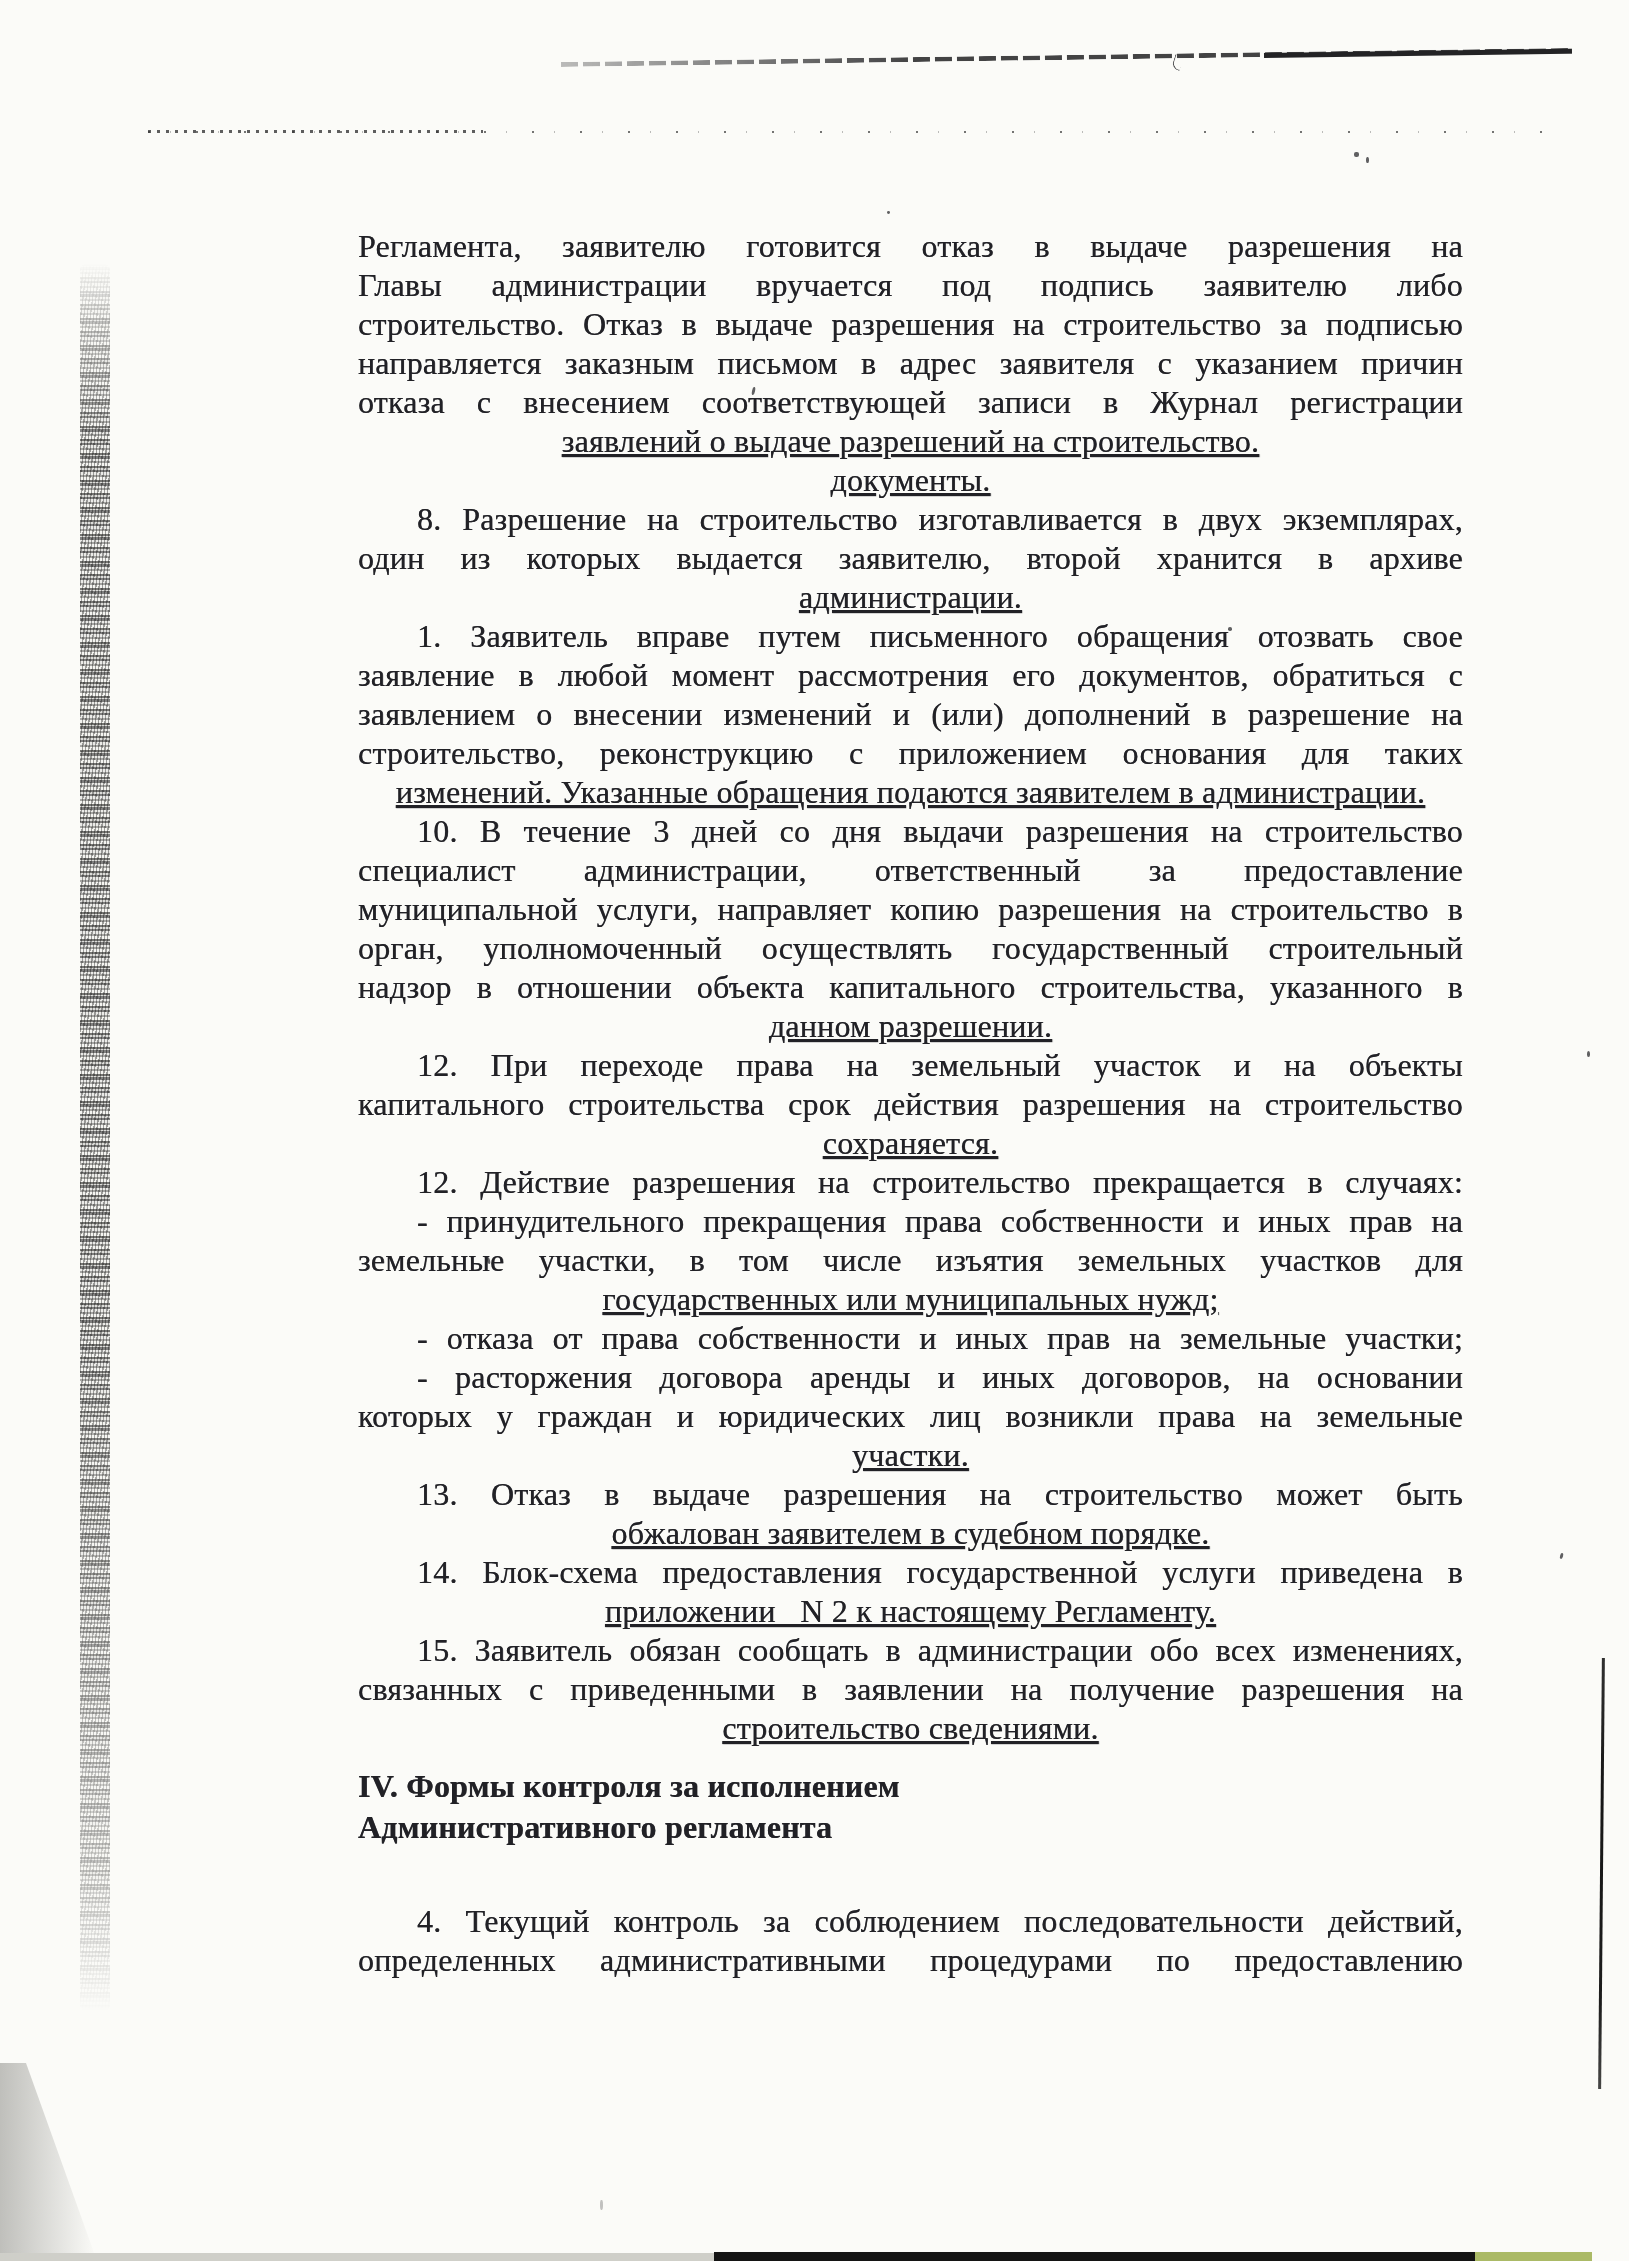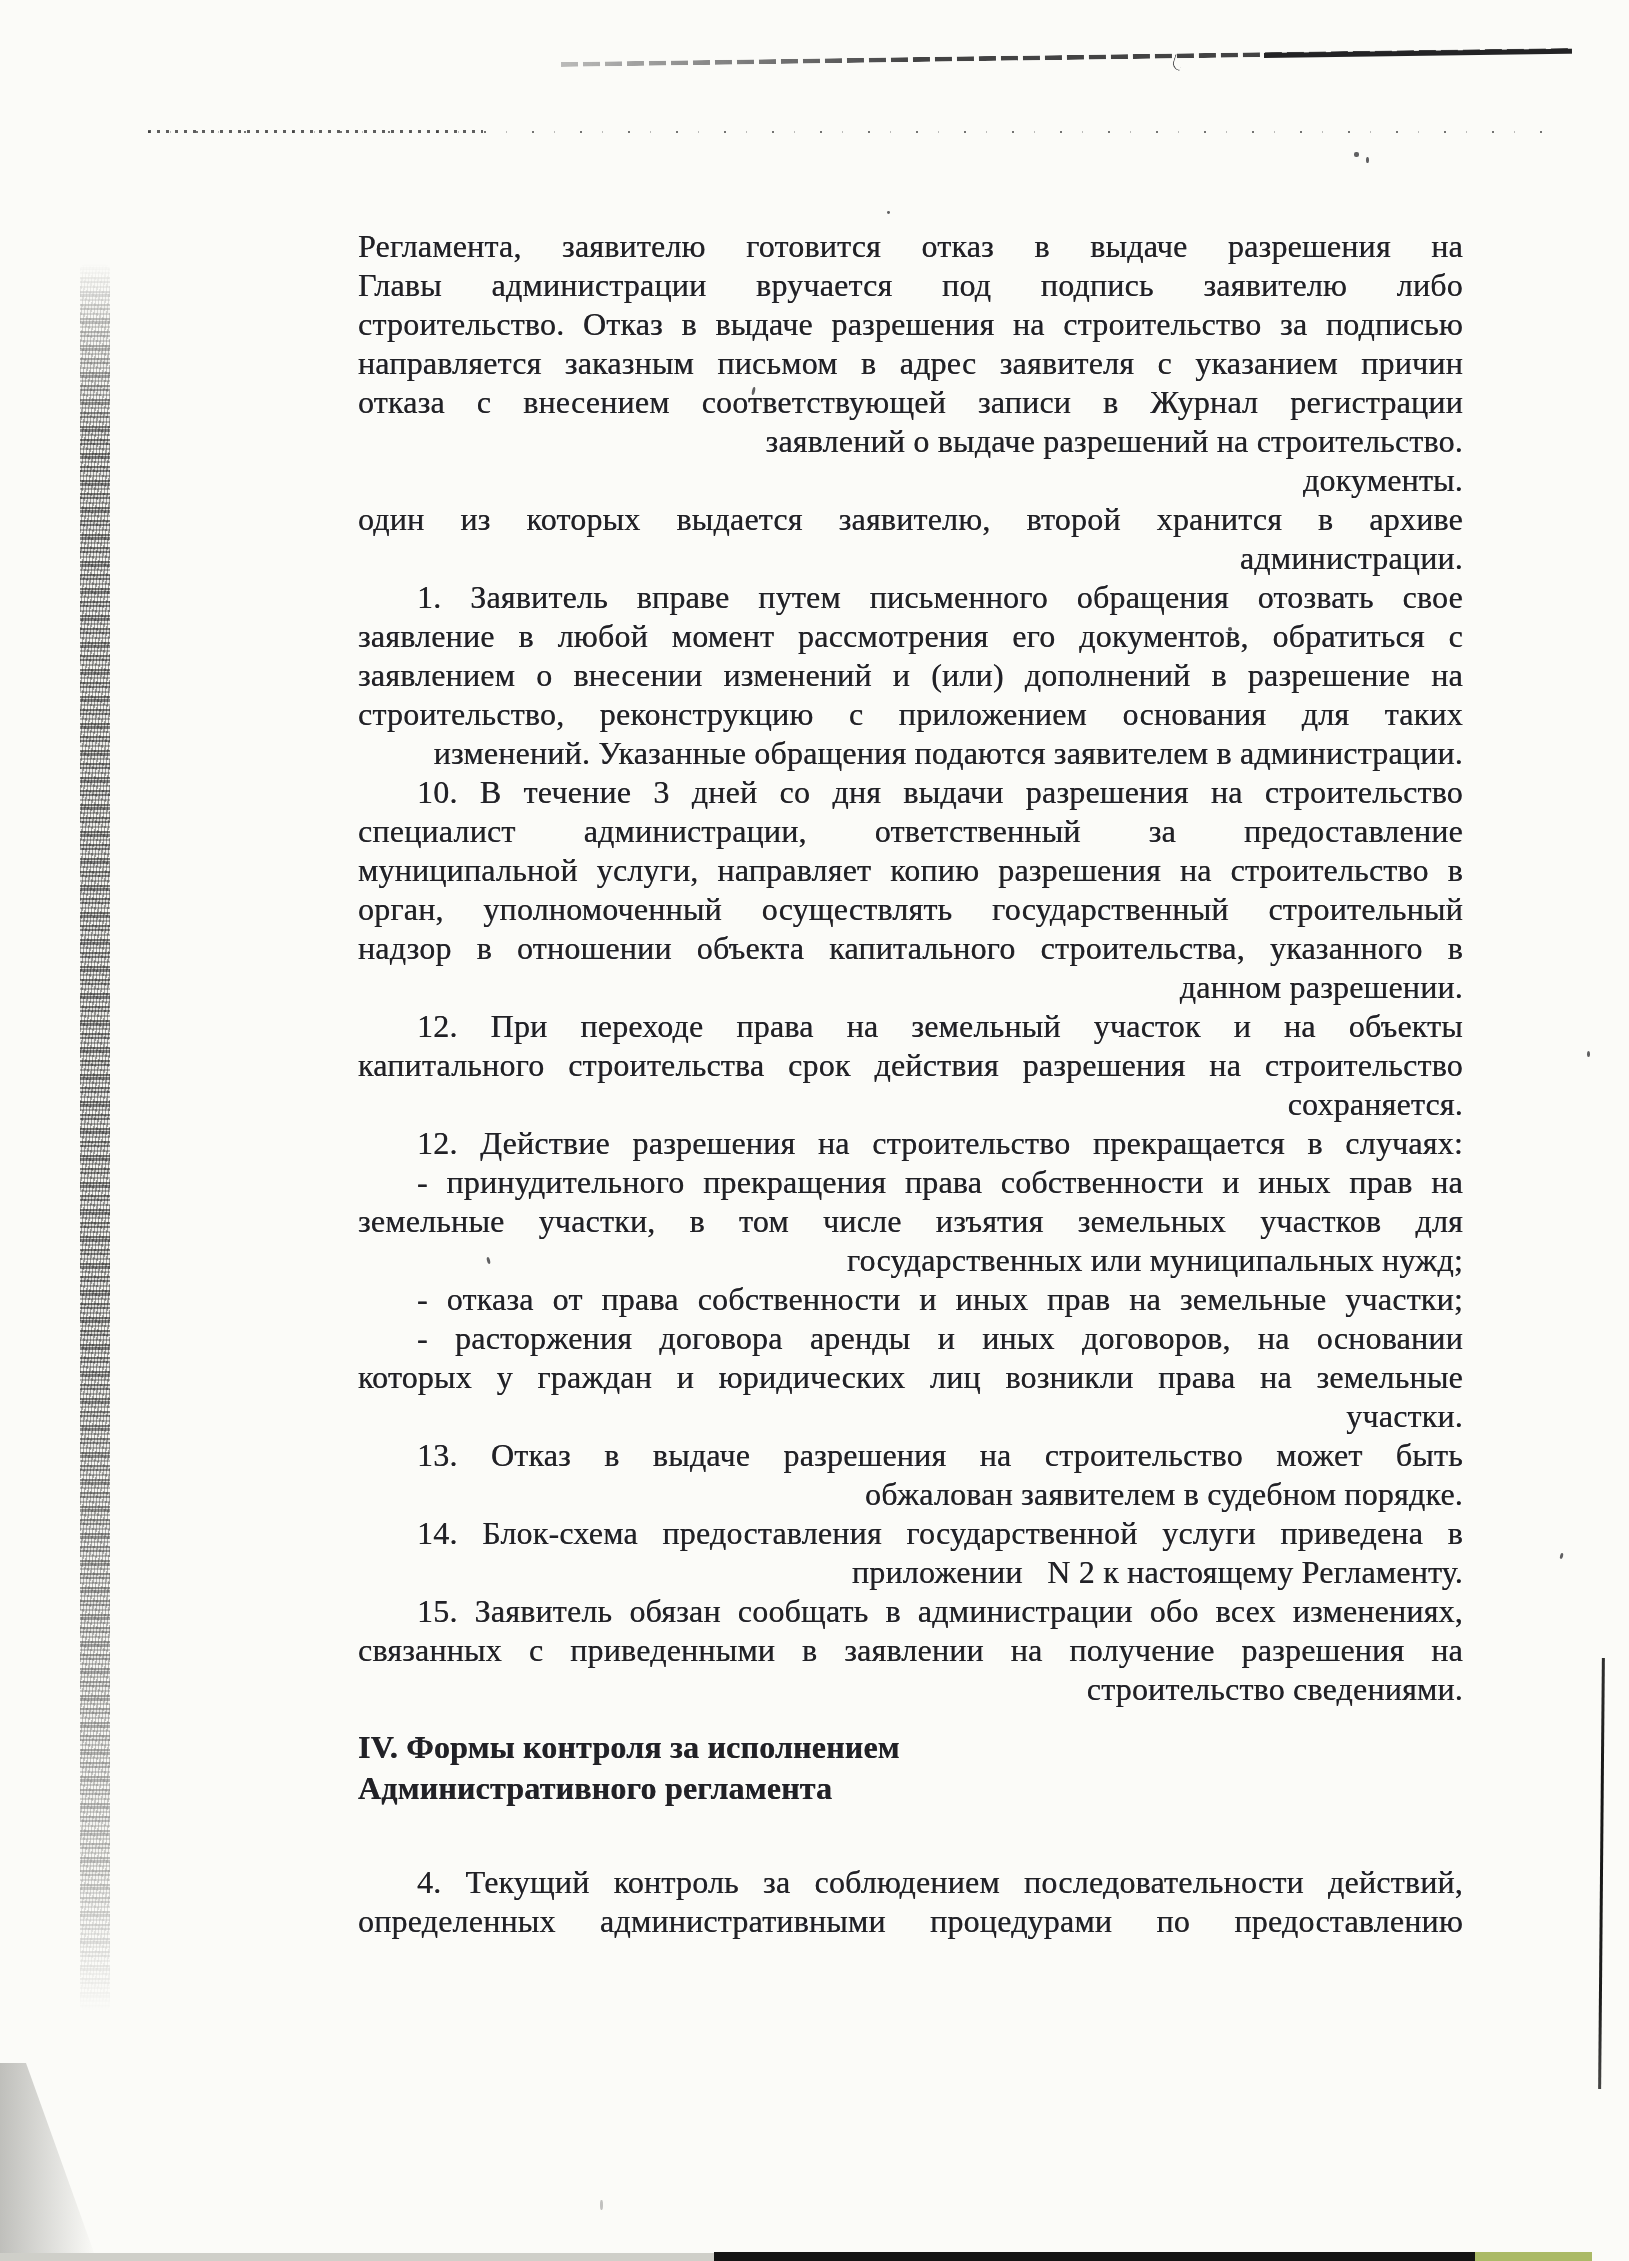--- a/index.html
+++ b/index.html
@@ -96,21 +96,21 @@
   
   .page-text{
     position:absolute;left:358px;top:227px;width:1105px;
     font-size:32px;line-height:39px;color:#212126;
     letter-spacing:0.2px;
     text-shadow:0.3px 0.3px 0.5px rgba(30,30,35,.60), -0.1px 0 0.3px rgba(30,30,35,.35);
     filter:blur(0.1px);
   }
   .ln{min-height:39px;}
   .j{text-align:justify;text-align-last:justify;}
-  .last{text-align:right;}
+  .last{text-align:center;text-decoration:underline;}
   .ind{text-indent:59px;}
   .heading{
     font-weight:700;
     margin:18px 0 54px 0;line-height:41px;
   }
 </style>
 </head>
 <body>
 
 <div id="page">
@@ -139,20 +139,21 @@
   <div class="speck" style="left:600px;top:2200px;width:2.6px;height:10.3px;opacity:.3;"></div>
 
   <div class="page-text">
     <div class="ln j">Регламента, заявителю готовится отказ в выдаче разрешения на</div>
     <div class="ln j">Главы администрации вручается под подпись заявителю либо</div>
     <div class="ln j">строительство. Отказ в выдаче разрешения на строительство за подписью</div>
     <div class="ln j">направляется заказным письмом в адрес заявителя с указанием причин</div>
     <div class="ln j">отказа с внесением соответствующей записи в Журнал регистрации</div>
     <div class="ln last">заявлений о выдаче разрешений на строительство.</div>
     <div class="ln last">документы.</div>
+    <div class="ln j ind">8. Разрешение на строительство изготавливается в двух экземплярах,</div>
     <div class="ln j">один из которых выдается заявителю, второй хранится в архиве</div>
     <div class="ln last">администрации.</div>
     <div class="ln j ind">1. Заявитель вправе путем письменного обращения отозвать свое</div>
     <div class="ln j">заявление в любой момент рассмотрения его документов, обратиться с</div>
     <div class="ln j">заявлением о внесении изменений и (или) дополнений в разрешение на</div>
     <div class="ln j">строительство, реконструкцию с приложением основания для таких</div>
     <div class="ln last">изменений. Указанные обращения подаются заявителем в администрации.</div>
     <div class="ln j ind">10. В течение 3 дней со дня выдачи разрешения на строительство</div>
     <div class="ln j">специалист администрации, ответственный за предоставление</div>
     <div class="ln j">муниципальной услуги, направляет копию разрешения на строительство в</div>

